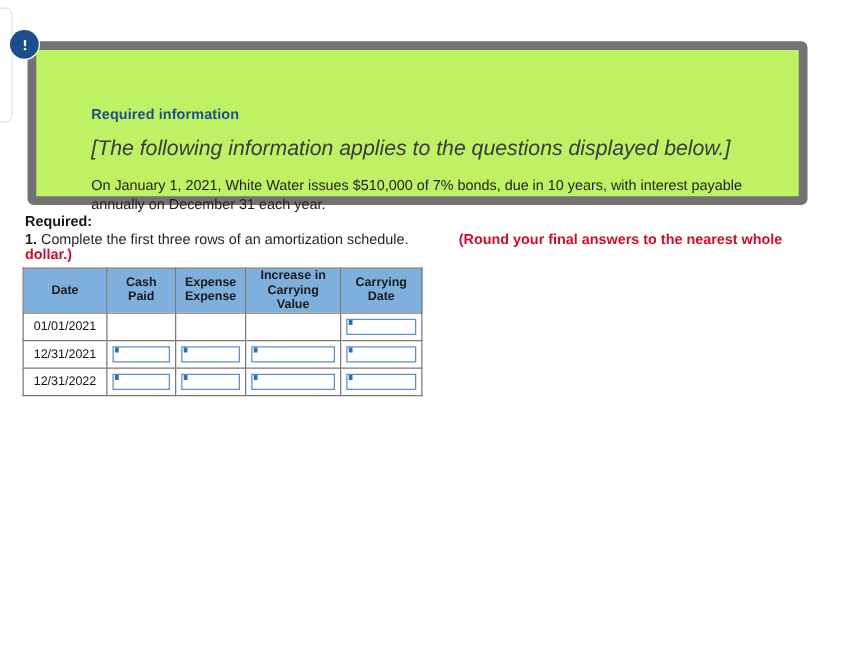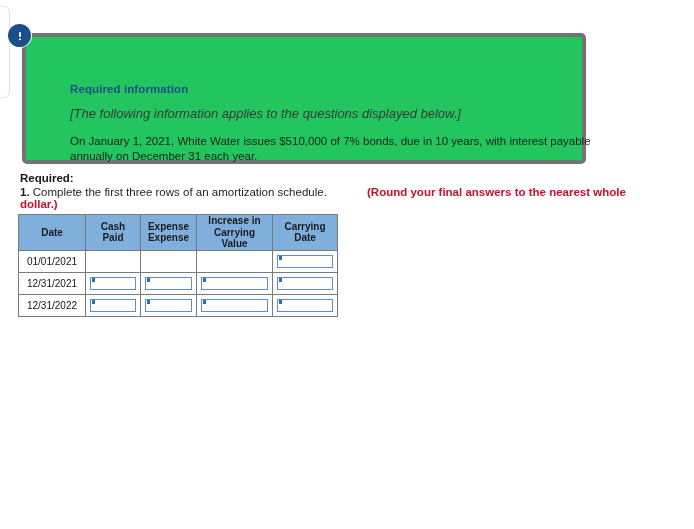--- a/index.html
+++ b/index.html
@@ -28,26 +28,26 @@
     border: 1px solid #e3e3e3;
     border-radius: 6px;
     box-sizing: border-box;
   }
 
   
   .callout {
     position: absolute;
     left: 22px;
     top: 33px;
-    width: 564px;
+    width: 624px;
     height: 131px;
-    border: 4px solid #737373;
+    border: 7px solid #737373;
     border-radius: 5px;
     box-sizing: border-box;
-    background: #22c55e;
+    background: #bef264;
   }
   .callout-badge {
     position: absolute;
     left: 8px;
     top: 24px;
     width: 23px;
     height: 23px;
     border-radius: 50%;
     background: #1b4f8a;
     box-shadow: 0 0 0 1px #ffffff;
@@ -65,21 +65,21 @@
     width: 560px;
   }
   .callout-title {
     font-size: 11.5px;
     font-weight: bold;
     color: #1b4f8a;
     letter-spacing: 0.1px;
     margin: 0 0 11px 0;
   }
   .callout-sub {
-    font-size: 13px;
+    font-size: 17px;
     font-style: italic;
     color: #3a3a3a;
     margin: 0 0 13px 0;
   }
   .callout-para {
     font-size: 11.5px;
     color: #1f1f1f;
     line-height: 14.5px;
     margin: 0 0 12px 0;
     max-width: 538px;

